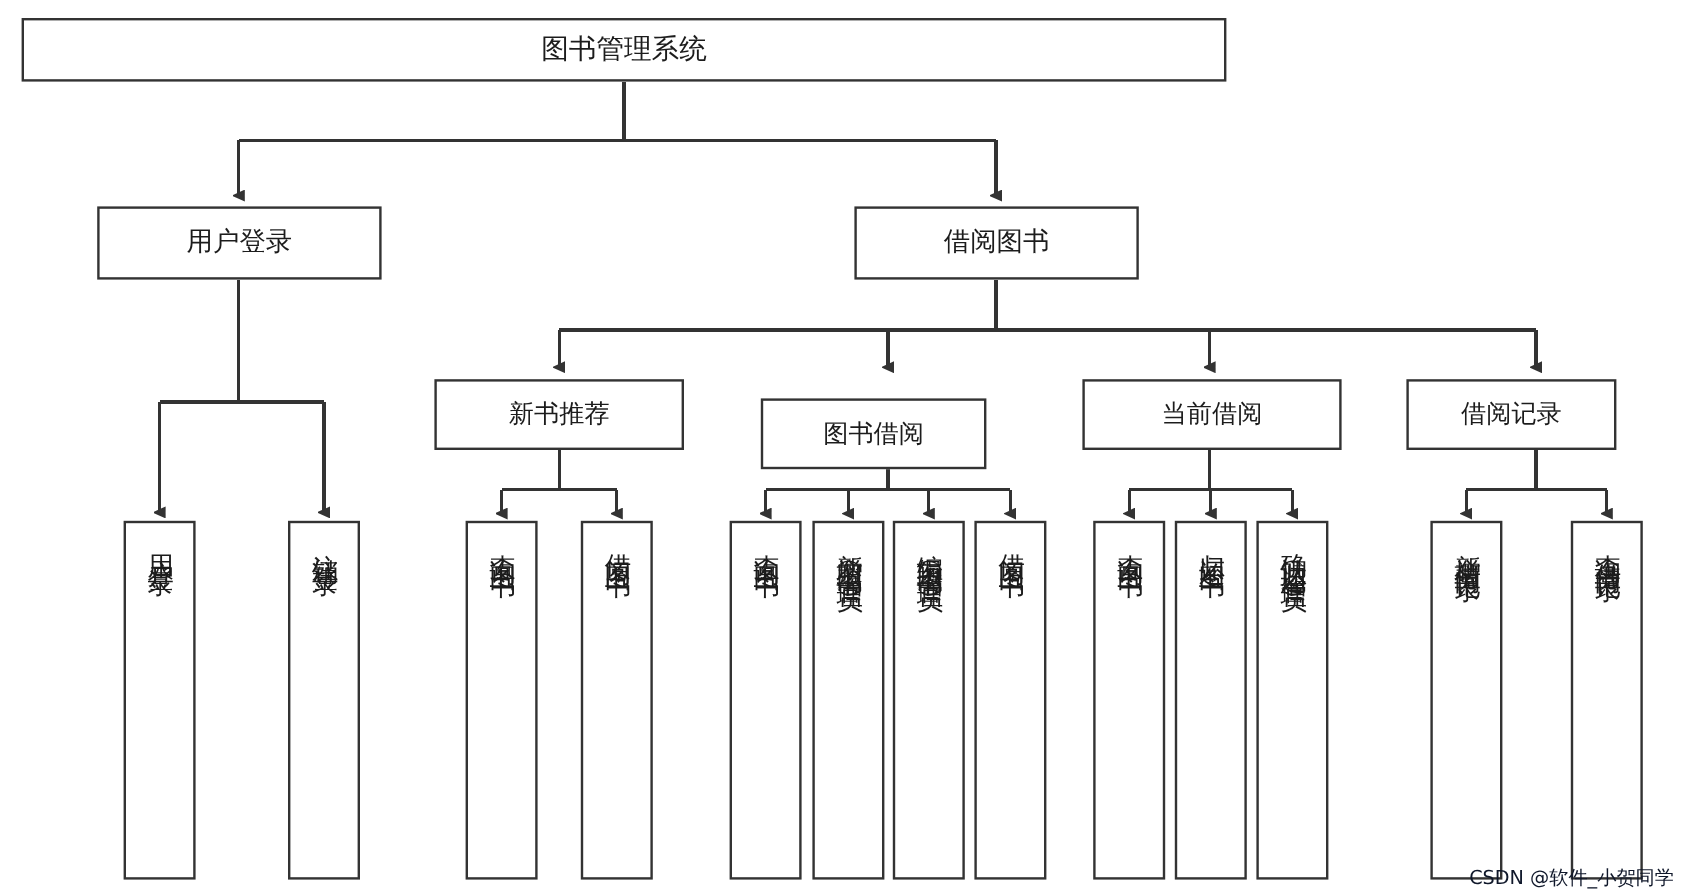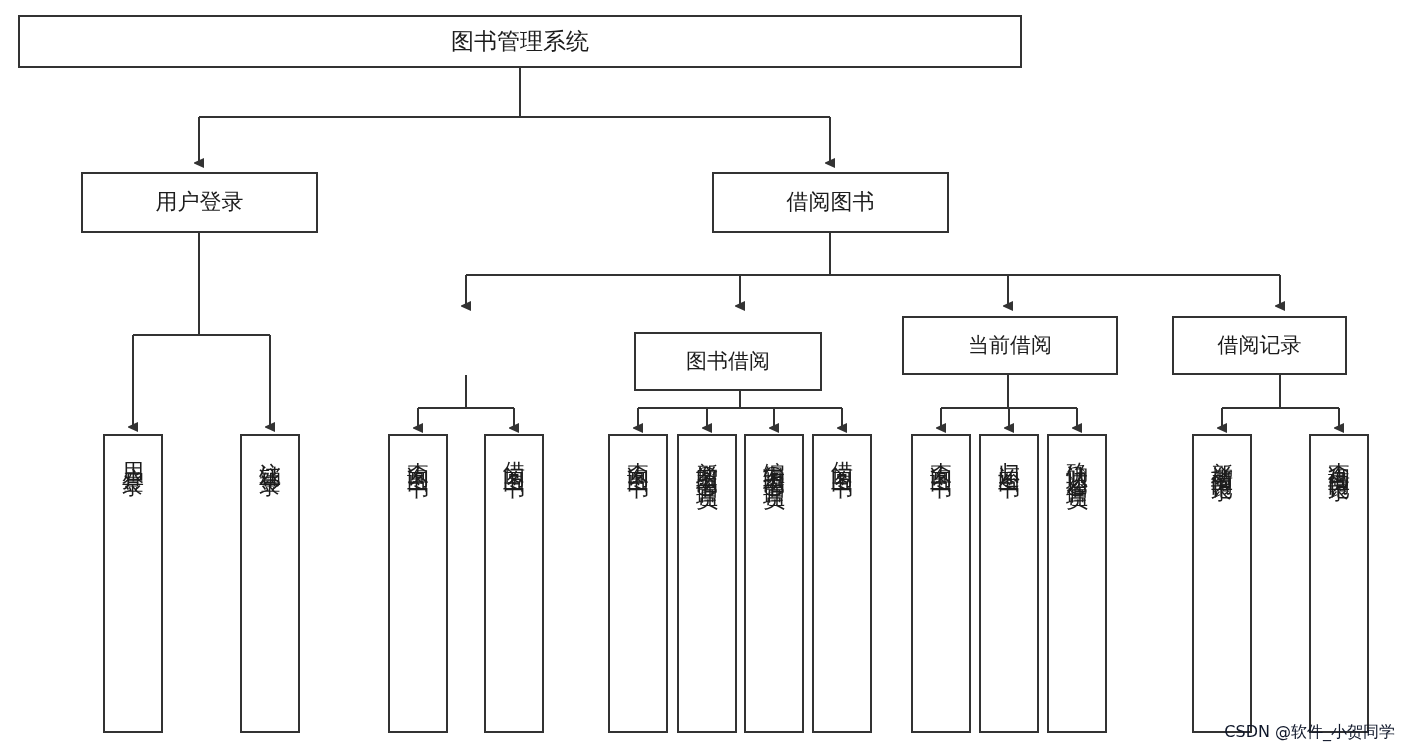--- a/index.html
+++ b/index.html
@@ -123,20 +123,23 @@
     <span class="lbl">图书管理系统</span>
   </div>
 
   <div class="node lvl1" style="left:81px; top:172px; width:237px; height:61px;">
     <span class="lbl">用户登录</span>
   </div>
   <div class="node lvl1" style="left:712px; top:172px; width:237px; height:61px;">
     <span class="lbl">借阅图书</span>
   </div>
 
+  <div class="node lvl2" style="left:362px; top:316px; width:208px; height:59px;">
+    <span class="lbl">新书推荐</span>
+  </div>
   <div class="node lvl2" style="left:634px; top:332px; width:188px; height:59px;">
     <span class="lbl">图书借阅</span>
   </div>
   <div class="node lvl2" style="left:902px; top:316px; width:216px; height:59px;">
     <span class="lbl">当前借阅</span>
   </div>
   <div class="node lvl2" style="left:1172px; top:316px; width:175px; height:59px;">
     <span class="lbl">借阅记录</span>
   </div>
 

